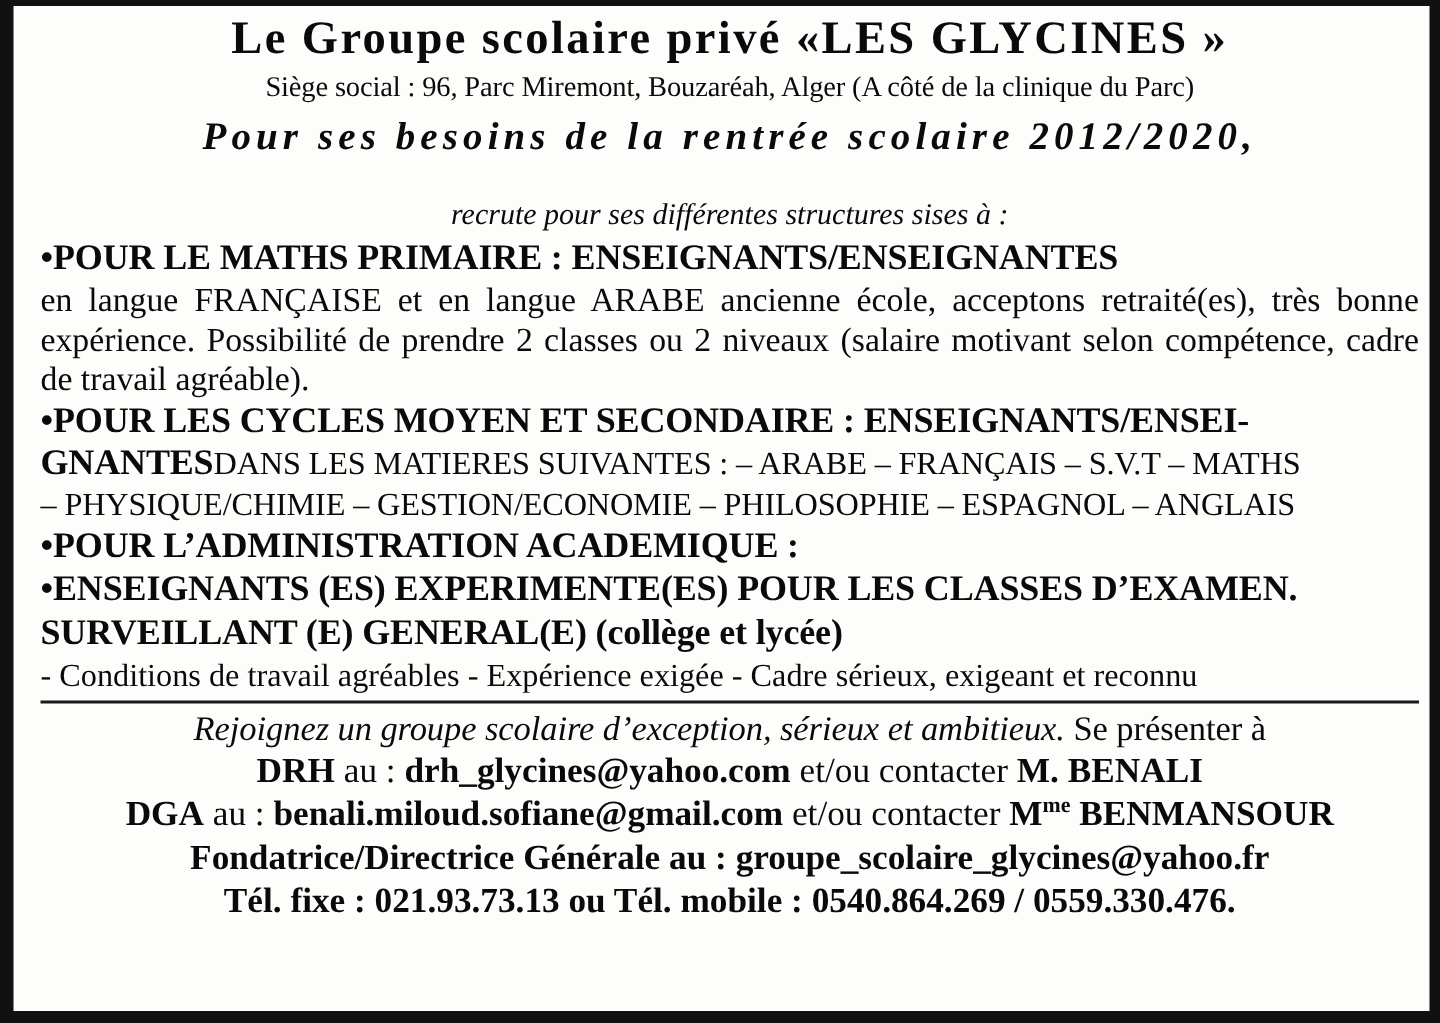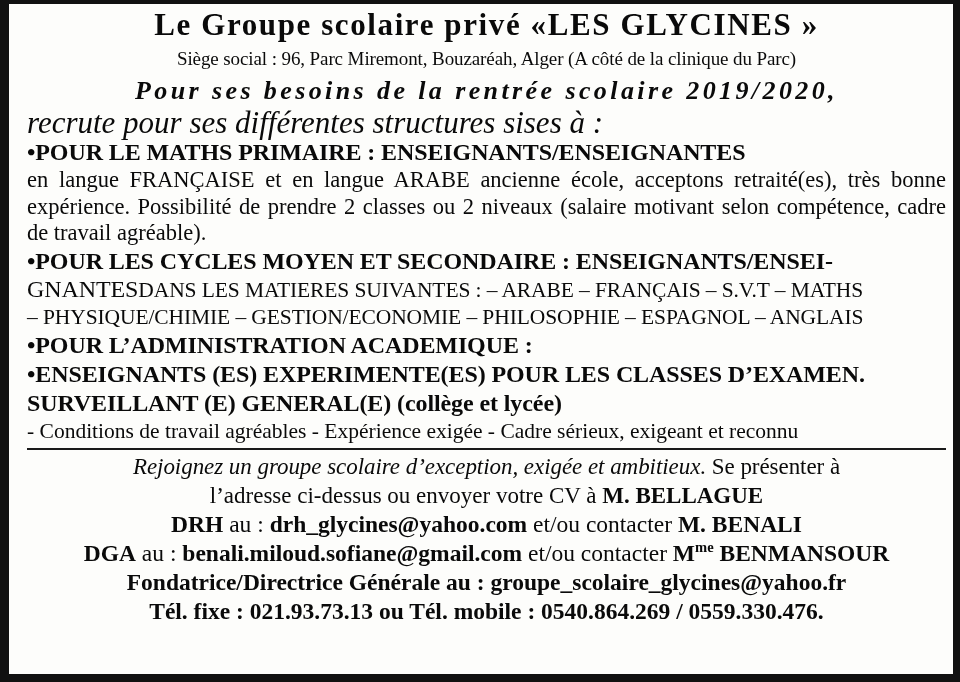--- a/index.html
+++ b/index.html
@@ -51,23 +51,25 @@
   .needs {
     text-align: center;
     font-weight: bold;
     font-style: italic;
     font-size: 26px;
     line-height: 34px;
     letter-spacing: 3.4px;
     white-space: nowrap;
   }
   .recruits {
+    text-align: center;
     font-style: italic;
-    font-size: 31px;
+    font-size: 20px;
     line-height: 30px;
+    margin-top: 20px;
   }
 
   
   .bodyblock {
     font-size: 23.5px;
     line-height: 28.5px;
     text-align: left;
   }
   .cities {
     font-size: 24px;
@@ -80,21 +82,21 @@
     line-height: 29px;
     letter-spacing: -0.1px;
   }
   .para {
     font-size: 22.5px;
     line-height: 26.5px;
     text-align: justify;
     text-align-last: left;
   }
   .para b { font-weight: normal; }
-  .subj-lead { font-weight: normal; font-size: 24px; }
+  .subj-lead { font-weight: bold; font-size: 24px; }
   .subj-rest {
     font-size: 21.5px;
     letter-spacing: -0.1px;
   }
   .subjline {
     font-size: 21.5px;
     line-height: 27px;
     letter-spacing: -0.1px;
   }
   .dashlines {
@@ -125,21 +127,21 @@
 </head>
 <body>
 
 <div id="ad">
   <div class="inner">
 
     <div class="title">Le  Groupe scolaire privé «LES GLYCINES »</div>
 
     <div class="subtitle">Siège social : 96, Parc Miremont, Bouzaréah, Alger (A côté de la clinique du Parc)</div>
 
-    <div class="needs">Pour ses besoins de la rentrée scolaire 2019/2020,</div>
+    <div class="needs">Pour ses besoins de la rentrée scolaire 2012/2020,</div>
 
     <div class="recruits">recrute pour ses différentes structures sises à :</div>
 
     <div class="bodyblock">
 
 
       <div class="hdline"><span class="bullet">•</span><span>POUR LE MATHS PRIMAIRE : ENSEIGNANTS/ENSEIGNANTES</span></div>
 
       <div class="para"><span>en langue </span><b>FRANÇAISE</b><span> et en langue </span><b>ARABE</b><span> ancienne école, acceptons retraité(es), très bonne expérience. Possibilité de prendre 2 classes ou 2 niveaux (salaire motivant selon compétence, cadre de travail agréable).</span></div>
 
@@ -154,23 +156,22 @@
       <div class="hdline"><span class="bullet">•</span><span>ENSEIGNANTS (ES) EXPERIMENTE(ES) POUR LES CLASSES D’EXAMEN.</span></div>
 
       <div class="hdline">SURVEILLANT (E) GENERAL(E) (collège et lycée)</div>
 
       <div class="dashlines">- Conditions de travail agréables - Expérience exigée - Cadre sérieux, exigeant et reconnu</div>
     </div>
 
     <hr class="divider">
 
     <div class="footer">
-      <div class="l1"><span class="ital">Rejoignez un groupe scolaire d’exception, exigée et ambitieux.</span><span> Se présenter à</span></div>
+      <div class="l1"><span class="ital">Rejoignez un groupe scolaire d’exception, sérieux et ambitieux.</span><span> Se présenter à</span></div>
 
-      <div><span>l’adresse ci-dessus ou envoyer votre CV à </span><b>M. BELLAGUE</b></div>
 
       <div class="big"><b>DRH</b><span> au : </span><b>drh_glycines@yahoo.com</b><span> et/ou contacter </span><b>M. BENALI</b></div>
 
       <div class="big"><b>DGA</b><span> au : </span><b>benali.miloud.sofiane@gmail.com</b><span> et/ou contacter </span><b><span>M</span><sup>me</sup></b><b> BENMANSOUR</b></div>
 
       <div class="big"><b>Fondatrice/Directrice Générale au : </b><b>groupe_scolaire_glycines@yahoo.fr</b></div>
 
       <div class="big"><b>Tél. fixe : 021.93.73.13 ou Tél. mobile : 0540.864.269 / 0559.330.476.</b></div>
     </div>
 

